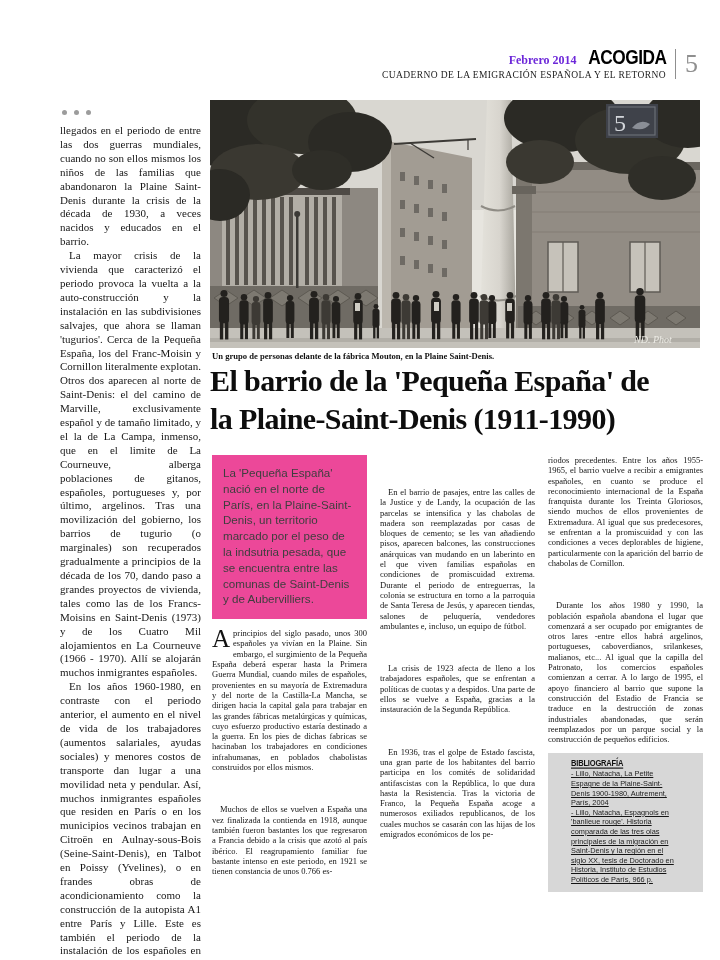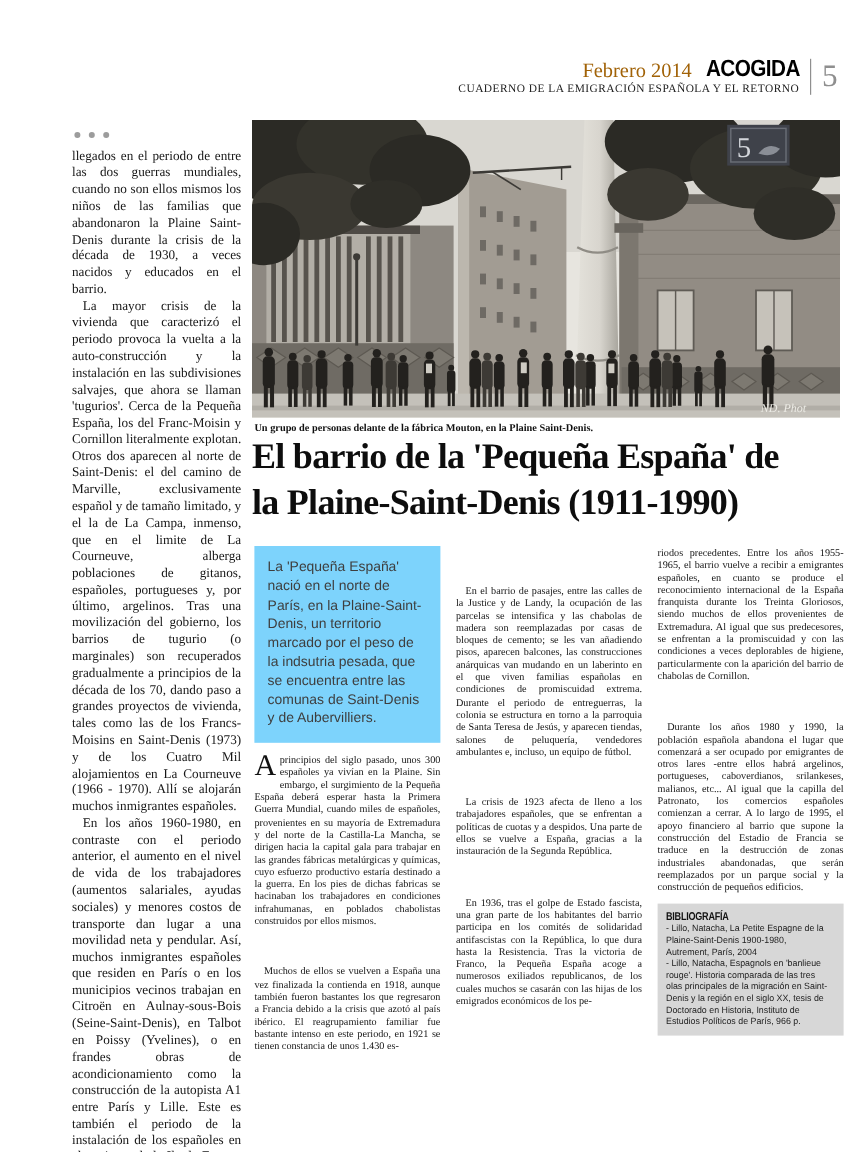--- a/index.html
+++ b/index.html
@@ -4,58 +4,58 @@
 <style>
   html,body{margin:0;padding:0;background:#ffffff;}
   .page{position:relative;width:720px;height:960px;background:#ffffff;overflow:hidden;
         font-family:"Liberation Serif", serif;color:#141414;}
 
   
   .header{position:absolute;top:48px;left:0;width:700px;display:flex;justify-content:flex-end;
           align-items:center;gap:9px;}
   .header-text{text-align:right;}
   .h-line1{display:flex;justify-content:flex-end;align-items:baseline;gap:8px;}
-  .h-date{font-size:17px;color:#a16207;}
+  .h-date{font-size:12px;color:#6d28d9;font-weight:bold;}
   .h-brand{font-family:"Liberation Sans", sans-serif;font-weight:bold;font-size:18px;
            letter-spacing:-0.5px;color:#000;transform:scale(0.96,1.08);transform-origin:right bottom;}
   .h-subtitle{font-size:9.5px;letter-spacing:0.4px;color:#1c1c1c;margin-top:1px;padding-left:40px;}
   .h-divider{width:1px;height:30px;background:#8f8f8f;}
   .h-page{font-size:26px;color:#8f8f8f;line-height:1;padding-right:2px;}
 
   
   .dots{position:absolute;left:62px;top:110px;display:flex;gap:7px;}
   .dots span{width:5px;height:5px;border-radius:50%;background:#9c9c9c;display:block;}
 
   
   .sidebar{position:absolute;left:60px;top:124px;width:141px;}
   .sidebar p{margin:0;font-size:11px;line-height:13.9px;text-align:justify;color:#161616;}
   .sidebar p.ind{text-indent:9px;}
 
-  .bib-box{background:#d7d7d7;padding:6px 7px 7px;margin-top:9px;
-           font-family:"Liberation Sans", sans-serif;}
+  .bib-box{background:#d7d7d7;padding:6px 23px 7px;margin-top:9px;
+           font-family:"Liberation Sans", sans-serif;text-decoration:underline;}
   .bib-label{font-weight:bold;font-size:8.2px;letter-spacing:-0.2px;color:#111;
              transform:scale(0.92,1.15);transform-origin:left center;margin-bottom:1px;}
   .bib-entry{font-size:7.6px;line-height:9.6px;color:#1d1d1d;transform:scale(0.97,1);
              transform-origin:left top;}
 
   
   .photo{position:absolute;left:210px;top:100px;width:490px;height:248px;margin:0;
          background:#d9d7d1;}
   .caption{position:absolute;left:212px;top:351px;width:488px;font-size:8.6px;font-weight:bold;
            color:#111;}
 
   
   .headline{position:absolute;left:210px;top:362px;width:500px;margin:0;font-weight:bold;
             font-size:30px;line-height:38px;letter-spacing:-0.6px;color:#0d0d0d;}
   .hl-line{display:block;white-space:nowrap;}
 
   
   .columns{position:absolute;left:212px;top:455px;width:492px;display:flex;gap:13px;}
   .col{width:155px;}
-  .lead-box{background:#7dd3fc;padding:10px 11px 12px;margin-bottom:9px;
+  .lead-box{background:#ec4899;padding:10px 11px 12px;margin-bottom:9px;
             font-family:"Liberation Sans", sans-serif;font-size:11.6px;line-height:15.8px;
             color:#3e3e3e;}
   .body-p{margin:0;font-size:8.5px;line-height:10.3px;text-align:justify;color:#141414;}
   .body-p.ind{text-indent:8px;margin-top:32px;}
   .dropcap{float:left;font-size:25px;line-height:20px;padding:1px 3px 0 0;color:#111;}
 </style>
 </head>
 <body>
 
 <div class="page">
@@ -234,21 +234,21 @@
   <h1 class="headline">
     <span class="hl-line">El barrio de la 'Pequeña España' de</span>
     <span class="hl-line">la Plaine-Saint-Denis (1911-1990)</span>
   </h1>
 
   <div class="columns">
 
     <div class="col">
       <div class="lead-box">La 'Pequeña España' nació en el norte de París, en la Plaine-Saint-Denis, un territorio marcado por el peso de la indsutria pesada, que se encuentra entre las comunas de Saint-Denis y de Aubervilliers.</div>
       <p class="body-p"><span class="dropcap">A</span><span>principios del siglo pasado, unos 300 españoles ya vivían en la Plaine. Sin embargo, el surgimiento de la Pequeña España deberá esperar hasta la Primera Guerra Mundial, cuando miles de españoles, provenientes en su mayoría de Extremadura y del norte de la Castilla-La Mancha, se dirigen hacia la capital gala para trabajar en las grandes fábricas metalúrgicas y químicas, cuyo esfuerzo productivo estaría destinado a la guerra. En los pies de dichas fabricas se hacinaban los trabajadores en condiciones infrahumanas, en poblados chabolistas construidos por ellos mismos.</span></p>
-      <p class="body-p ind">Muchos de ellos se vuelven a España una vez finalizada la contienda en 1918, aunque también fueron bastantes los que regresaron a Francia debido a la crisis que azotó al país ibérico. El reagrupamiento familiar fue bastante intenso en este periodo, en 1921 se tienen constancia de unos 1.430 es-</p>
+      <p class="body-p ind">Muchos de ellos se vuelven a España una vez finalizada la contienda en 1918, aunque también fueron bastantes los que regresaron a Francia debido a la crisis que azotó al país ibérico. El reagrupamiento familiar fue bastante intenso en este periodo, en 1921 se tienen constancia de unos 0.766 es-</p>
     </div>
 
     <div class="col">
       <p class="body-p ind">En el barrio de pasajes, entre las calles de la Justice y de Landy, la ocupación de las parcelas se intensifica y las chabolas de madera son reemplazadas por casas de bloques de cemento; se les van añadiendo pisos, aparecen balcones, las construcciones anárquicas van mudando en un laberinto en el que viven familias españolas en condiciones de promiscuidad extrema. Durante el periodo de entreguerras, la colonia se estructura en torno a la parroquia de Santa Teresa de Jesús, y aparecen tiendas, salones de peluquería, vendedores ambulantes e, incluso, un equipo de fútbol.</p>
       <p class="body-p ind">La crisis de 1923 afecta de lleno a los trabajadores españoles, que se enfrentan a políticas de cuotas y a despidos. Una parte de ellos se vuelve a España, gracias a la instauración de la Segunda República.</p>
       <p class="body-p ind">En 1936, tras el golpe de Estado fascista, una gran parte de los habitantes del barrio participa en los comités de solidaridad antifascistas con la República, lo que dura hasta la Resistencia. Tras la victoria de Franco, la Pequeña España acoge a numerosos exiliados republicanos, de los cuales muchos se casarán con las hijas de los emigrados económicos de los pe-</p>
     </div>
 
     <div class="col">
       <p class="body-p">riodos precedentes. Entre los años 1955-1965, el barrio vuelve a recibir a emigrantes españoles, en cuanto se produce el reconocimiento internacional de la España franquista durante los Treinta Gloriosos, siendo muchos de ellos provenientes de Extremadura. Al igual que sus predecesores, se enfrentan a la promiscuidad y con las condiciones a veces deplorables de higiene, particularmente con la aparición del barrio de chabolas de Cornillon.</p>

